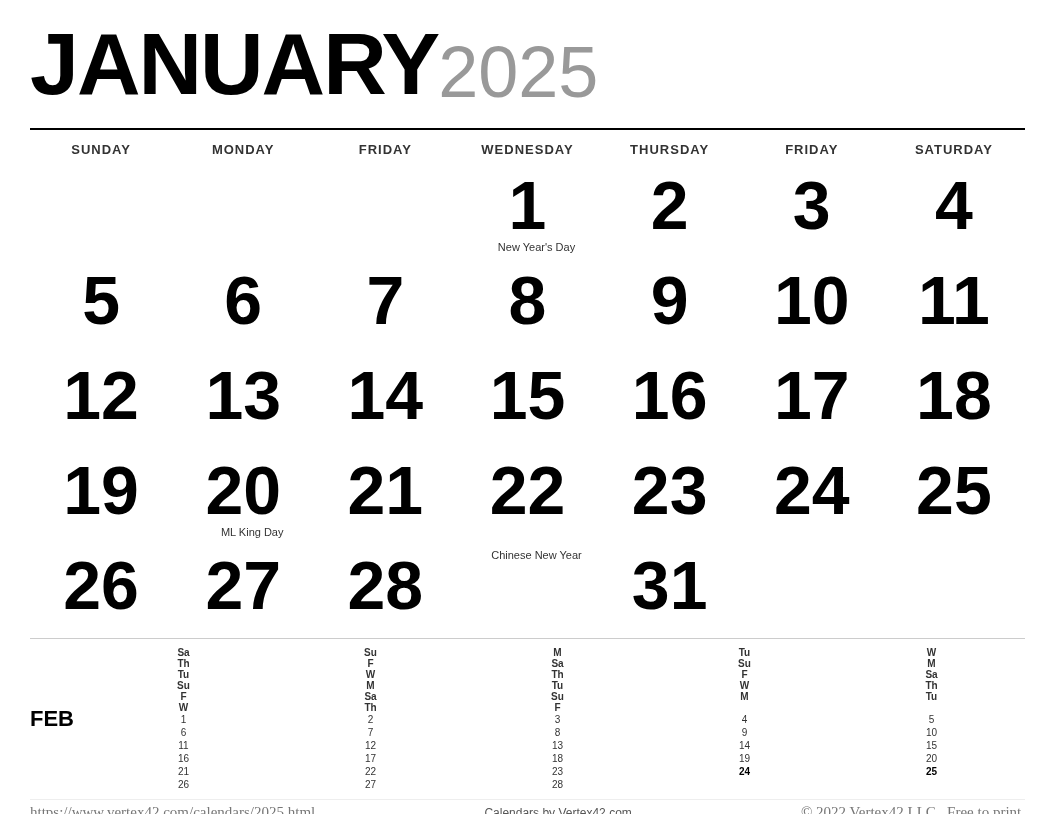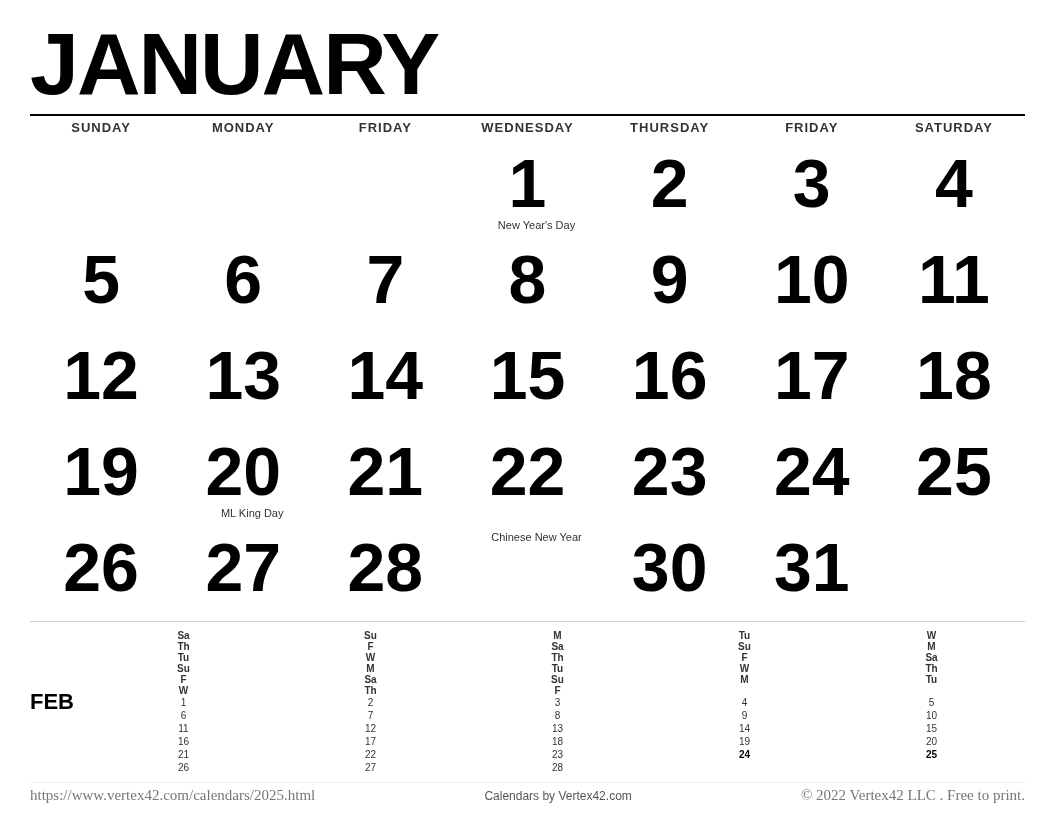--- a/index.html
+++ b/index.html
@@ -16,21 +16,21 @@
       width: 1055px;
       height: 814px;
       padding: 20px 30px 10px 30px;
       display: flex;
       flex-direction: column;
     }
 
     .header-row {
       display: flex;
       align-items: flex-end;
-      margin-bottom: 6px;
+      margin-bottom: 20px;
     }
 
     .month-title {
       font-size: 88px;
       font-weight: 900;
       color: #000;
       line-height: 1;
       letter-spacing: -2px;
       font-family: Arial Black, Arial, sans-serif;
     }
@@ -40,21 +40,21 @@
       font-weight: 400;
       color: #999;
       line-height: 1;
       font-family: Arial, sans-serif;
     }
 
     .day-headers {
       display: grid;
       grid-template-columns: repeat(7, 1fr);
       border-top: 2px solid #000;
-      padding-top: 0;
+      padding-top: 8px;
       margin-bottom: 2px;
     }
 
     .day-header {
       text-align: center;
       font-size: 13px;
       font-weight: 700;
       color: #333;
       letter-spacing: 1px;
       padding: 4px 0;
@@ -159,20 +159,21 @@
       font-weight: 400;
     }
   </style>
 </head>
 <body>
 
 <div class="calendar-container">
 
   <div class="header-row">
     <div class="month-title">JANUARY</div>
+    <div class="year-title">2025</div>
   </div>
 
   <div class="day-headers">
   <div class="day-header">SUNDAY</div>
       <div class="day-header">MONDAY</div>
       <div class="day-header">FRIDAY</div>
       <div class="day-header">WEDNESDAY</div>
       <div class="day-header">THURSDAY</div>
       <div class="day-header">FRIDAY</div>
       <div class="day-header">SATURDAY</div>
@@ -263,23 +264,20 @@
         <div class="day-number">26</div>
       </div>
       <div class="cal-cell">
         <div class="day-number">27</div>
       </div>
       <div class="cal-cell">
         <div class="day-number">28</div>
       </div>
       <div class="cal-cell">
         <div class="holiday-text">Chinese New Year</div>
-      </div>
-      <div class="cal-cell">
-        <div class="day-number">30</div>
       </div>
       <div class="cal-cell">
         <div class="day-number">31</div>
       </div>
       <div class="cal-cell empty"></div>
     </div>
 
   <div class="mini-calendar-section">
     <div class="mini-month-label">FEB</div>
     <div style="flex:1;">

